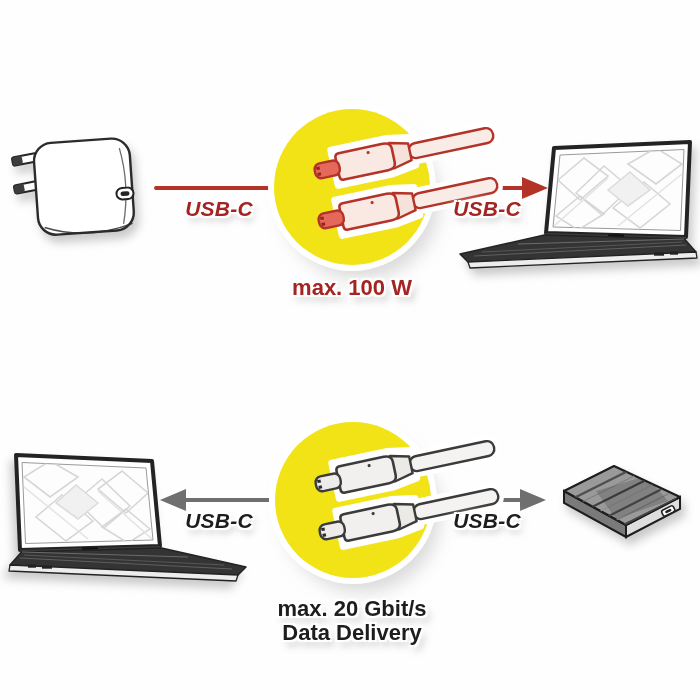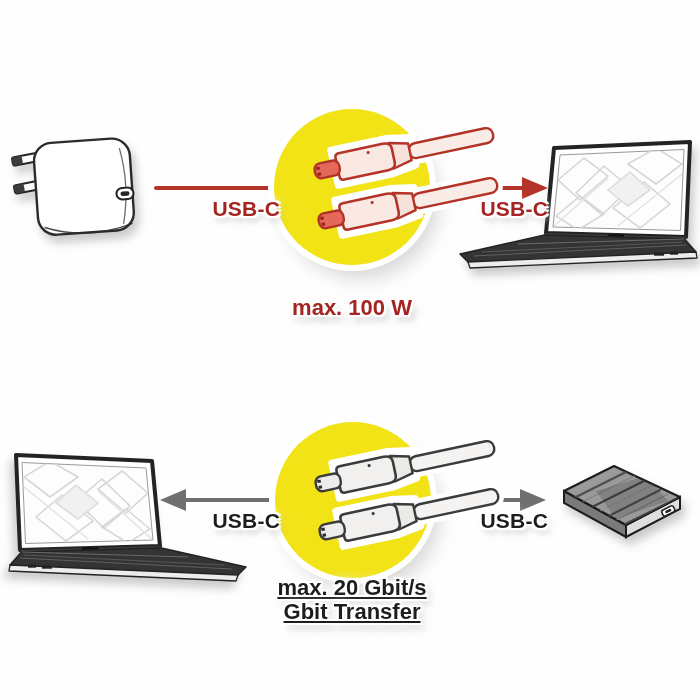--- a/index.html
+++ b/index.html
@@ -17,24 +17,25 @@
   .arrowhead svg{display:block;}
   
   .halo-circle{
     position:absolute;z-index:3;border-radius:50%;
     background:var(--yellow);
     box-shadow:0 0 0 6px #fff, 9px 14px 18px rgba(150,150,150,.35);
   }
   .plugs{position:absolute;z-index:4;overflow:visible;}
   
   .usb-label{
-    position:absolute;z-index:5;width:122px;text-align:right;
+    position:absolute;z-index:5;width:122px;text-align:center;
     font-size:21px;font-weight:700;letter-spacing:.2px;line-height:26px;
     text-shadow:-2px -2px 0 #fff,2px -2px 0 #fff,-2px 2px 0 #fff,2px 2px 0 #fff,
                 0 0 7px #fff,0 0 12px #fff,3px 5px 6px rgba(140,140,140,.55);
+    font-style:italic;
   }
   .red-text{color:var(--redText);}
   .ink-text{color:var(--ink);}
   .caption{
     position:absolute;z-index:5;width:280px;text-align:center;
     font-size:22px;font-weight:700;
     text-shadow:-2px -2px 0 #fff,2px -2px 0 #fff,-2px 2px 0 #fff,2px 2px 0 #fff,
                 0 0 8px #fff,0 0 14px #fff,4px 6px 7px rgba(140,140,140,.55);
   }
   .caption div{line-height:23px;}
@@ -145,21 +146,21 @@
         <circle class="dot" cx="56" cy="-8" r="1.6"></circle>
         <rect class="tip" x="0" y="-7.5" width="25" height="15" rx="6"></rect>
         <rect class="notch" x="2" y="-4.5" width="3.5" height="3"></rect>
         <rect class="notch" x="2" y="1.5" width="3.5" height="3"></rect>
       </g>
     </svg>
 
     <div class="usb-label red-text abs" style="left:158px;top:196px;">USB-C</div>
     <div class="usb-label red-text abs" style="left:426px;top:196px;">USB-C</div>
 
-    <div class="caption red-text abs" style="left:212px;top:276px;margin-top:20px;">
+    <div class="caption red-text abs" style="left:212px;top:276px;">
       <div>max. 100 W</div>
     </div>
   </div>
 
   <div class="section">
 
     <div class="conn-line line-gray abs" style="left:182px;top:498px;width:340px;height:4px;"></div>
 
     <div class="arrowhead abs" style="left:160px;top:489px;">
       <svg width="26" height="22" viewBox="0 0 26 22">
@@ -255,19 +256,19 @@
         <circle class="dot" cx="56" cy="-8" r="1.6"></circle>
         <rect class="tip" x="0" y="-7.5" width="25" height="15" rx="6"></rect>
         <rect class="notch" x="2" y="-4.5" width="3.5" height="3"></rect>
         <rect class="notch" x="2" y="1.5" width="3.5" height="3"></rect>
       </g>
     </svg>
 
     <div class="usb-label ink-text abs" style="left:158px;top:508px;">USB-C</div>
     <div class="usb-label ink-text abs" style="left:426px;top:508px;">USB-C</div>
 
-    <div class="caption bottom ink-text abs" style="left:212px;top:576px;text-decoration:underline;">
+    <div class="caption bottom ink-text abs" style="left:212px;top:597px;">
       <div>max. 20 Gbit/s</div>
-      <div>Gbit Transfer</div>
+      <div>Data Delivery</div>
     </div>
   </div>
 
 </div>
 
 </body></html>

